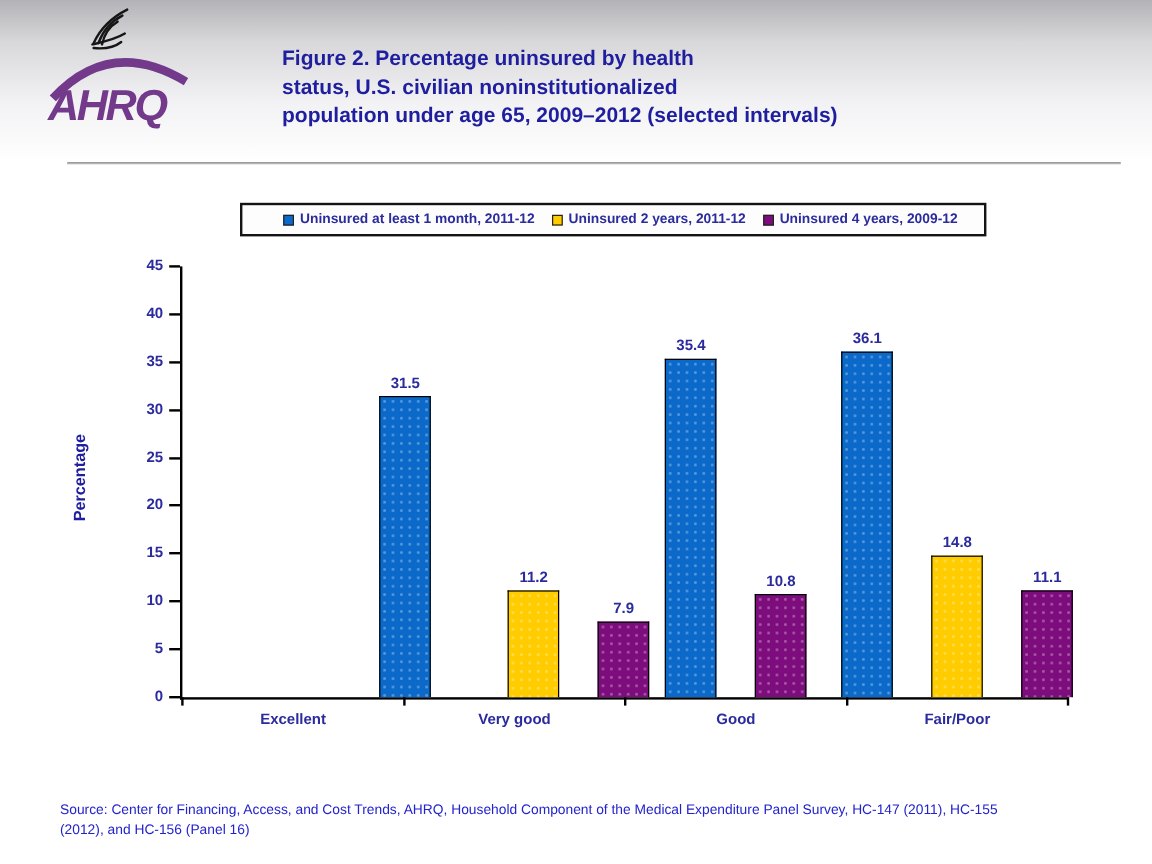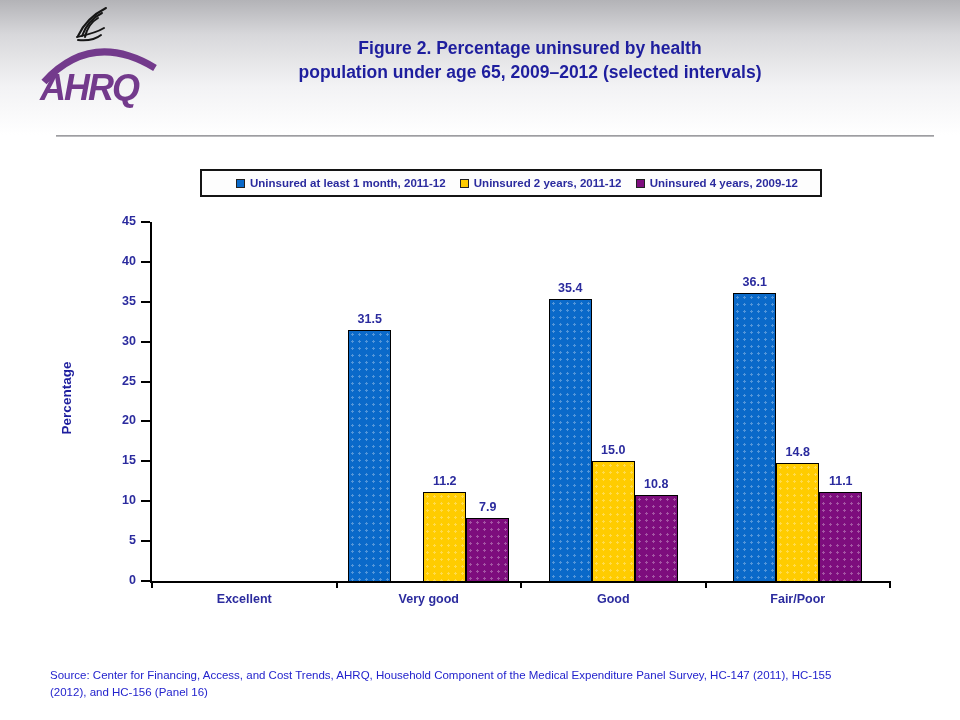--- a/index.html
+++ b/index.html
@@ -7,21 +7,21 @@
   .slide {
     position:relative; width:960px; height:720px; margin:0 auto;
     font-family:"Liberation Sans", sans-serif;
     background:linear-gradient(to bottom, #b3b3b7 0px, #d8d8db 35px, #f2f2f4 85px, #ffffff 135px, #ffffff 720px);
     overflow:hidden;
   }
   
   .logo { position:absolute; left:34px; top:4px; width:128px; height:110px; }
   .title {
     position:absolute; left:235px; top:36px; width:590px;
-    text-align:center; font-size:17.5px; font-weight:bold;
+    font-size:17.5px; font-weight:bold;
     color:#1e1e9e; line-height:24px; letter-spacing:0;
   }
   .divider {
     position:absolute; left:56px; top:135px; width:878px; height:2px;
     background:linear-gradient(to bottom,#8f8f93,#c9c9cc);
   }
   
   .legend {
     position:absolute; left:200px; top:169px; width:622px; height:28px;
     border:2px solid #141414; background:#fdfdfd;
@@ -42,21 +42,21 @@
     border-left:2px solid #000; border-bottom:2px solid #000;
   }
   .y-tick { position:absolute; left:0; width:0; height:0; }
   .y-tick-mark { position:absolute; left:-11px; top:-1px; width:9px; height:2px; background:#000; }
   .y-tick-label {
     position:absolute; left:-52px; top:-8px; width:36px; text-align:right;
     font-size:12.5px; font-weight:bold; color:#2b2b9e;
   }
   .bar-group {
     position:absolute; bottom:0; height:100%;
-    display:flex; align-items:flex-end; justify-content:center;
+    display:flex; align-items:flex-end; justify-content:center;gap:32px;
   }
   .bar {
     position:relative; flex:0 0 43px; border:1px solid #000; border-bottom:none;
     background-image:radial-gradient(rgba(255,255,255,0.30) 1px, transparent 1.3px);
     background-size:7px 7px;
   }
   .bar-value {
     position:absolute; bottom:100%; margin-bottom:5px; left:50%;
     transform:translateX(-50%); font-size:12.5px; font-weight:bold;
     color:#2b2b9e; white-space:nowrap;
@@ -91,20 +91,21 @@
       </g>
 
       <path d="M10,78 Q58,26 121,64" stroke="#733a8c" stroke-width="7" fill="none"></path>
 
       <text x="6" y="96" font-family="Liberation Sans, sans-serif" font-size="36" font-weight="bold" font-style="italic" fill="#733a8c" letter-spacing="-2">AHRQ</text>
     </svg>
   </div>
 
   <div class="title">
     <div>Figure 2. Percentage uninsured by health</div>
+    <div>status, U.S. civilian noninstitutionalized</div>
     <div>population under age 65, 2009–2012 (selected intervals)</div>
   </div>
 
   <div class="divider"></div>
 
   <div class="legend">
       <div class="legend-item">
         <span class="legend-swatch" style="background-color: rgb(10, 105, 201);"></span>
         <span class="legend-label">Uninsured at least 1 month, 2011-12</span>
       </div>
@@ -167,23 +168,20 @@
         <div class="bar" style="height: 24.8889%; background-color: rgb(255, 204, 0); margin-left: 32px;">
           <span class="bar-value">11.2</span>
         </div>
         <div class="bar" style="height: 17.5556%; background-color: rgb(125, 13, 125);">
           <span class="bar-value">7.9</span>
         </div>
       </div>
       <div class="bar-group" style="left: 50%; width: 25%;">
         <div class="bar" style="height: 78.6667%; background-color: rgb(10, 105, 201);">
           <span class="bar-value">35.4</span>
-        </div>
-        <div class="bar" style="height: 33.3333%; background-color: rgb(255, 204, 0);">
-          <span class="bar-value">15.0</span>
         </div>
         <div class="bar" style="height: 24%; background-color: rgb(125, 13, 125); margin-top: 40px;">
           <span class="bar-value">10.8</span>
         </div>
       </div>
       <div class="bar-group" style="left: 75%; width: 25%;">
         <div class="bar" style="height: 80.2222%; background-color: rgb(10, 105, 201);">
           <span class="bar-value">36.1</span>
         </div>
         <div class="bar" style="height: 32.8889%; background-color: rgb(255, 204, 0);">

